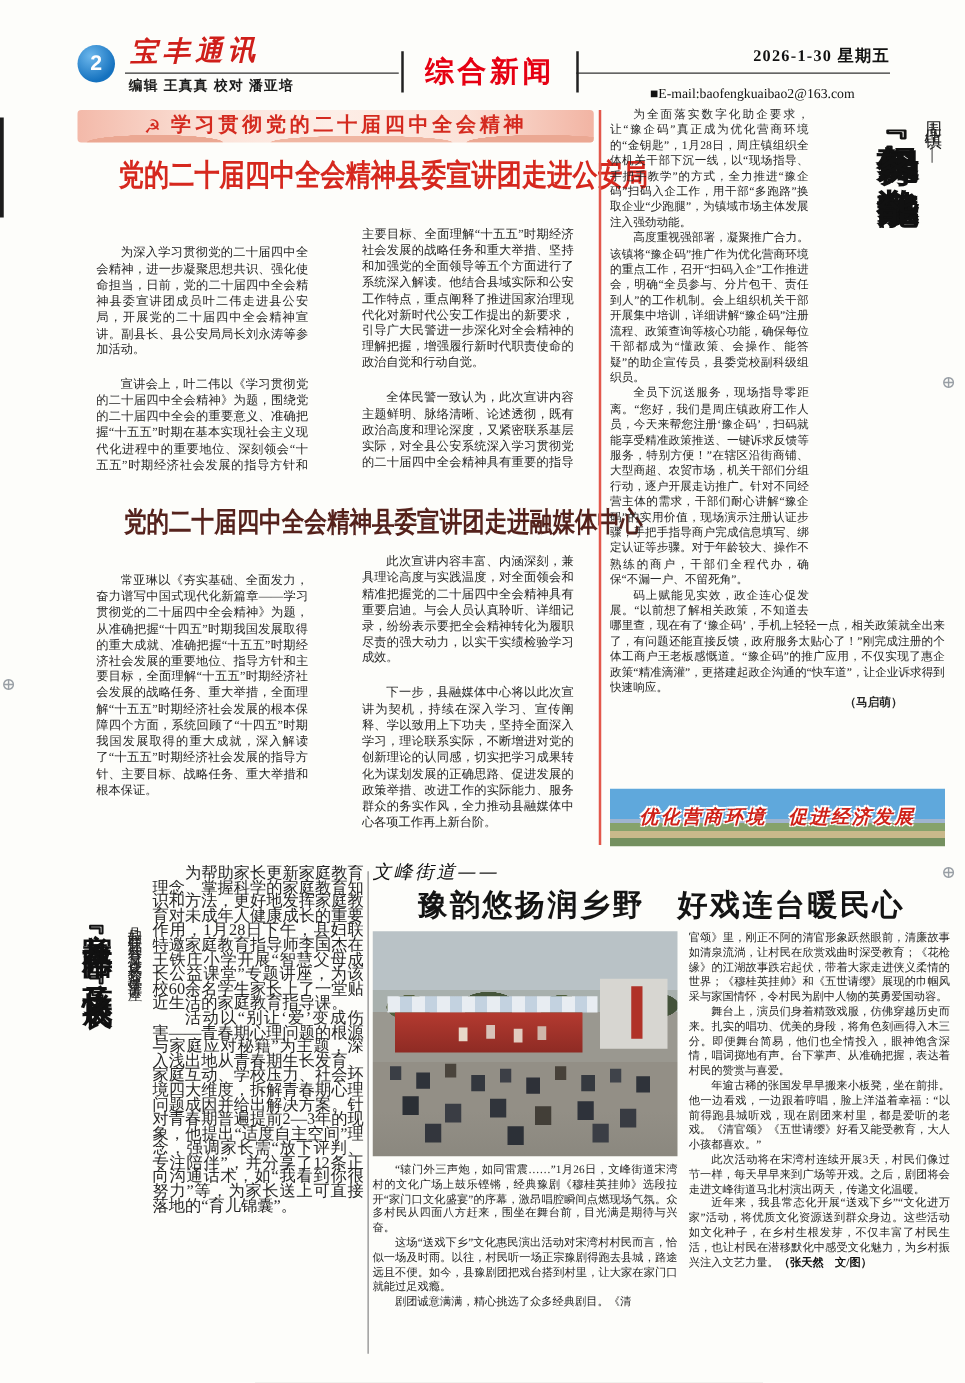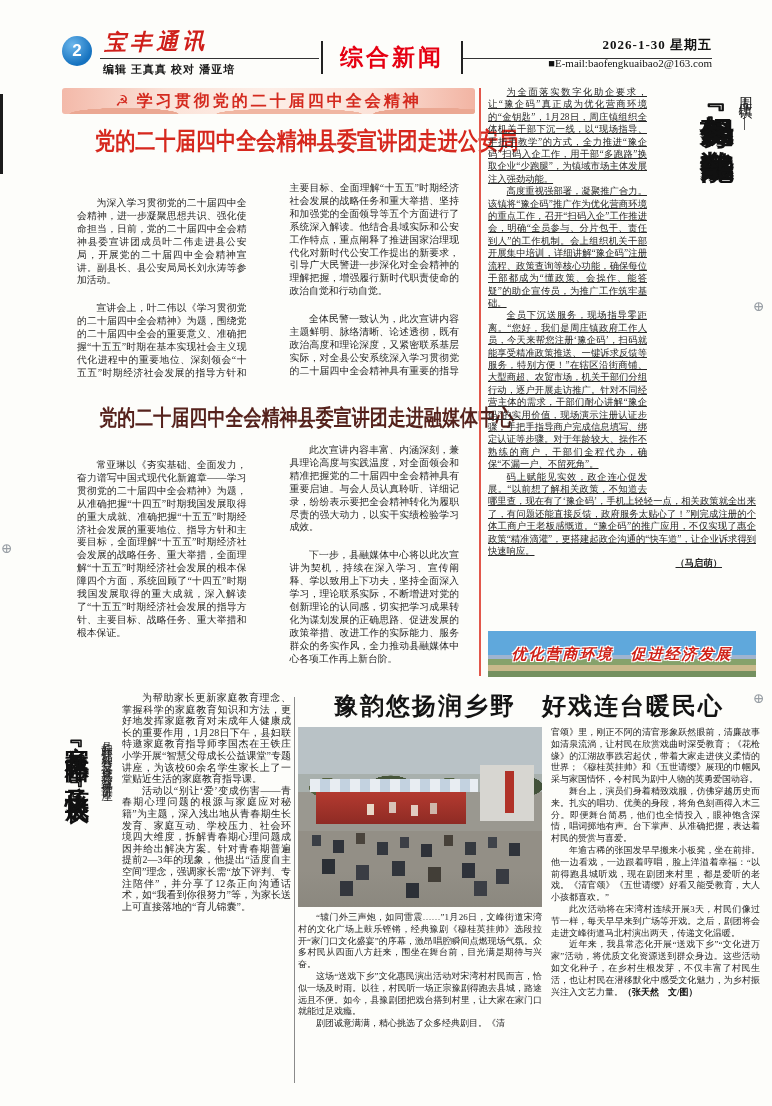--- a/index.html
+++ b/index.html
@@ -12,21 +12,21 @@
   .masthead{position:absolute;left:104px;top:28px;font:bold italic 22px/26px "DejaVu Serif",serif;
         color:#cf1f1a;letter-spacing:4px;transform:rotate(-1deg);}
   .editors{position:absolute;left:103px;top:62px;font:bold 11px/14px "Liberation Sans",sans-serif;color:#1a1a1a;letter-spacing:1px;text-align:center;}
   .rule-l{position:absolute;left:100px;top:58px;width:219px;height:1px;background:#333;}
   .rule-r{position:absolute;left:461px;top:58px;width:251px;height:1px;background:#333;}
   .section-box{position:absolute;left:321px;top:41px;width:138px;height:33px;
         border-left:2px solid #222;border-right:2px solid #222;text-align:center;
         font:bold 23px/33px "Liberation Sans",sans-serif;color:#e60012;letter-spacing:3px;}
   .hdate{position:absolute;left:540px;top:37px;width:172px;text-align:right;
         font:bold 13px/16px "Liberation Serif",serif;color:#111;letter-spacing:1px;}
-  .hemail{position:absolute;left:520px;top:56px;width:192px;text-align:right;
+  .hemail{position:absolute;left:520px;top:68px;width:192px;
         font:11px/14px "Liberation Serif",serif;color:#111;}
   
   .banner{position:absolute;left:62px;top:88px;width:413px;height:26px;border-radius:3px;
         background:linear-gradient(90deg,#f3b9a9,#fbe2d8 25%,#fdeee7 50%,#fbe2d8 75%,#f2b4a3);
         display:flex;align-items:center;justify-content:center;overflow:hidden;}
   .banner:after{content:"";position:absolute;left:0;right:0;bottom:0;height:8px;
         background:radial-gradient(ellipse 90px 10px at 15% 100%,#eba893 60%,transparent 61%),
                    radial-gradient(ellipse 120px 9px at 55% 100%,#f0b6a2 60%,transparent 61%),
                    radial-gradient(ellipse 100px 10px at 90% 100%,#eba893 60%,transparent 61%);}
   .banner .emb{font-size:15px;color:#d42a1f;margin-right:8px;z-index:1;}
@@ -42,40 +42,40 @@
   .byline{font-weight:bold;color:#111;}
   .a1{position:absolute;left:62px;top:182px;width:412px;height:208px;
         font-size:9.8px;line-height:12.9px;column-count:2;column-gap:13px;overflow:hidden;}
   .a2{position:absolute;left:62px;top:444px;width:412px;height:228px;
         font-size:9.8px;line-height:12.9px;column-count:2;column-gap:13px;overflow:hidden;}
   .a2 .bl-line{text-align:right;text-indent:0;font-weight:normal;}
   
   .vrule{position:absolute;left:479px;top:88px;width:2px;height:588px;background:#e2574b;}
   .zz{position:absolute;left:488px;top:86px;width:268px;height:545px;
         font-size:9.3px;line-height:12.4px;text-align:justify;overflow:hidden;}
-  .zz p{margin:0;text-indent:2em;text-decoration:underline;}
+  .zz p{margin:0;text-indent:2em;}
   .zz-head{float:right;width:104px;height:400px;margin-left:5px;display:flex;flex-direction:row;justify-content:flex-end;}
   .zz-town{writing-mode:vertical-rl;font:14px/22px "Liberation Serif",serif;color:#222;
         letter-spacing:4px;height:120px;order:2;}
   .zz-title{writing-mode:vertical-rl;font:bold 25px/1 "Liberation Serif",serif;color:#111;
         letter-spacing:1px;margin-top:10px;order:1;height:386px;transform:scaleX(1.35);transform-origin:right top;}
   .zz-byline{text-align:right;padding-right:34px;font-weight:bold;text-indent:0;}
   .biz-banner{position:absolute;left:488px;top:631px;width:268px;height:46px;overflow:hidden;
         background:linear-gradient(#5fa8dc 0 52%,#9fb4d0 52% 60%,#86a26b 60% 74%,#c9b98b 74% 86%,#74905f 86% 100%);
         display:flex;align-items:center;justify-content:center;}
   .biz-banner span{font:bold italic 15px/18px "Liberation Serif",serif;color:#cf2118;letter-spacing:2px;
         text-shadow:0 0 2px #fff,1px 1px 0 #fff,-1px -1px 0 #fff,1px -1px 0 #fff,-1px 1px 0 #fff;}
   
   .bdiv{position:absolute;left:294px;top:697px;width:1px;height:386px;background:#8a8a8a;}
   .fam{position:absolute;left:60px;top:692px;width:231px;height:396px;display:flex;overflow:hidden;}
   .fam-title{writing-mode:vertical-rl;font:bold 24px/34px "Liberation Sans",sans-serif;color:#111;
         letter-spacing:2px;height:380px;margin-top:36px;}
   .fam-sub{writing-mode:vertical-rl;font:11.5px/18px "Liberation Serif",serif;color:#222;
         letter-spacing:3px;height:330px;margin:40px 2px 0 4px;}
-  .fam-body{flex:1;font-size:10px;line-height:11.6px;text-align:justify;margin-left:4px;}
+  .fam-body{flex:1;font-size:13px;line-height:11.6px;text-align:justify;margin-left:4px;}
   .fam-body p{margin:0;text-indent:2em;}
   
   .op{position:absolute;left:298px;top:688px;width:462px;height:404px;overflow:hidden;}
   .op-label{font:italic 15px/18px "DejaVu Serif",serif;color:#111;letter-spacing:2px;}
   .op-title{text-align:center;font:bold 24px/30px "DejaVu Serif",serif;color:#141414;letter-spacing:2px;margin-top:3px;}
   .op-cols{display:flex;margin-top:6px;}
   .op-left{width:244px;margin-right:9px;}
   .op-right{flex:1;font-size:9px;line-height:11.8px;text-align:justify;}
   .op-left .txt{font-size:9px;line-height:11.8px;text-align:justify;margin-top:5px;}
   .op p{margin:0;text-indent:2em;}
@@ -143,41 +143,42 @@
   </div>
 
   <div class="vrule"></div>
 
   <div class="zz">
     <div class="zz-head">
       <div class="zz-town">周庄镇——</div>
       <div class="zz-title">『扫码入企』优服务　数字赋能提效能</div>
     </div>
     <p>为全面落实数字化助企要求，让“豫企码”真正成为优化营商环境的“金钥匙”，1月28日，周庄镇组织全体机关干部下沉一线，以“现场指导、手把手教学”的方式，全力推进“豫企码”扫码入企工作，用干部“多跑路”换取企业“少跑腿”，为镇域市场主体发展注入强劲动能。</p>
-    <p>高度重视强部署，凝聚推广合力。该镇将“豫企码”推广作为优化营商环境的重点工作，召开“扫码入企”工作推进会，明确“全员参与、分片包干、责任到人”的工作机制。会上组织机关干部开展集中培训，详细讲解“豫企码”注册流程、政策查询等核心功能，确保每位干部都成为“懂政策、会操作、能答疑”的助企宣传员，为推广工作筑牢基础。</p>
+    <p>高度重视强部署，凝聚推广合力。该镇将“豫企码”推广作为优化营商环境的重点工作，召开“扫码入企”工作推进会，明确“全员参与、分片包干、责任到人”的工作机制。会上组织机关干部开展集中培训，详细讲解“豫企码”注册流程、政策查询等核心功能，确保每位干部都成为“懂政策、会操作、能答疑”的助企宣传员，县委党校副科级组织员。</p>
     <p>全员下沉送服务，现场指导零距离。“您好，我们是周庄镇政府工作人员，今天来帮您注册‘豫企码’，扫码就能享受精准政策推送、一键诉求反馈等服务，特别方便！”在辖区沿街商铺、大型商超、农贸市场，机关干部们分组行动，逐户开展走访推广。针对不同经营主体的需求，干部们耐心讲解“豫企码”的实用价值，现场演示注册认证步骤，手把手指导商户完成信息填写、绑定认证等步骤。对于年龄较大、操作不熟练的商户，干部们全程代办，确保“不漏一户、不留死角”。</p>
     <p>码上赋能见实效，政企连心促发展。“以前想了解相关政策，不知道去哪里查，现在有了‘豫企码’，手机上轻轻一点，相关政策就全出来了，有问题还能直接反馈，政府服务太贴心了！”刚完成注册的个体工商户王老板感慨道。“豫企码”的推广应用，不仅实现了惠企政策“精准滴灌”，更搭建起政企沟通的“快车道”，让企业诉求得到快速响应。</p>
     <p class="zz-byline">（马启萌）</p>
   </div>
   <div class="biz-banner">
     <span>优化营商环境　促进经济发展</span>
   </div>
 
   <div class="bdiv"></div>
 
   <div class="fam">
     <div class="fam-title">家长『慧』陪伴　孩子『快』成长</div>
     <div class="fam-sub">县妇联开展智慧父母成长公益课堂讲座</div>
     <div class="fam-body art">
       <p>为帮助家长更新家庭教育理念、掌握科学的家庭教育知识和方法，更好地发挥家庭教育对未成年人健康成长的重要作用，1月28日下午，县妇联特邀家庭教育指导师李国杰在王铁庄小学开展“智慧父母成长公益课堂”专题讲座，为该校60余名学生家长上了一堂贴近生活的家庭教育指导课。</p>
       <p>活动以“别让‘爱’变成伤害——青春期心理问题的根源与家庭应对秘籍”为主题，深入浅出地从青春期生长发育、家庭互动、学校压力、社会环境四大维度，拆解青春期心理问题成因并给出解决方案。针对青春期普遍提前2—3年的现象，他提出“适度自主空间”理念，强调家长需“放下评判、专注陪伴”，并分享了12条正向沟通话术，如“我看到你很努力”等，为家长送上可直接落地的“育儿锦囊”。</p>
     </div>
   </div>
 
   <div class="op">
+    <div class="op-label">文峰街道——</div>
     <div class="op-title">豫韵悠扬润乡野　好戏连台暖民心</div>
     <div class="op-cols">
       <div class="op-left">
         <div class="photo">
           <div class="ph-trees"></div>
           <div class="ph-canopy"></div>
           <div class="ph-stage"></div>
           <div class="ph-bldg"></div>
           <div class="ph-flag"></div>
           <div class="ph-perf"></div>

